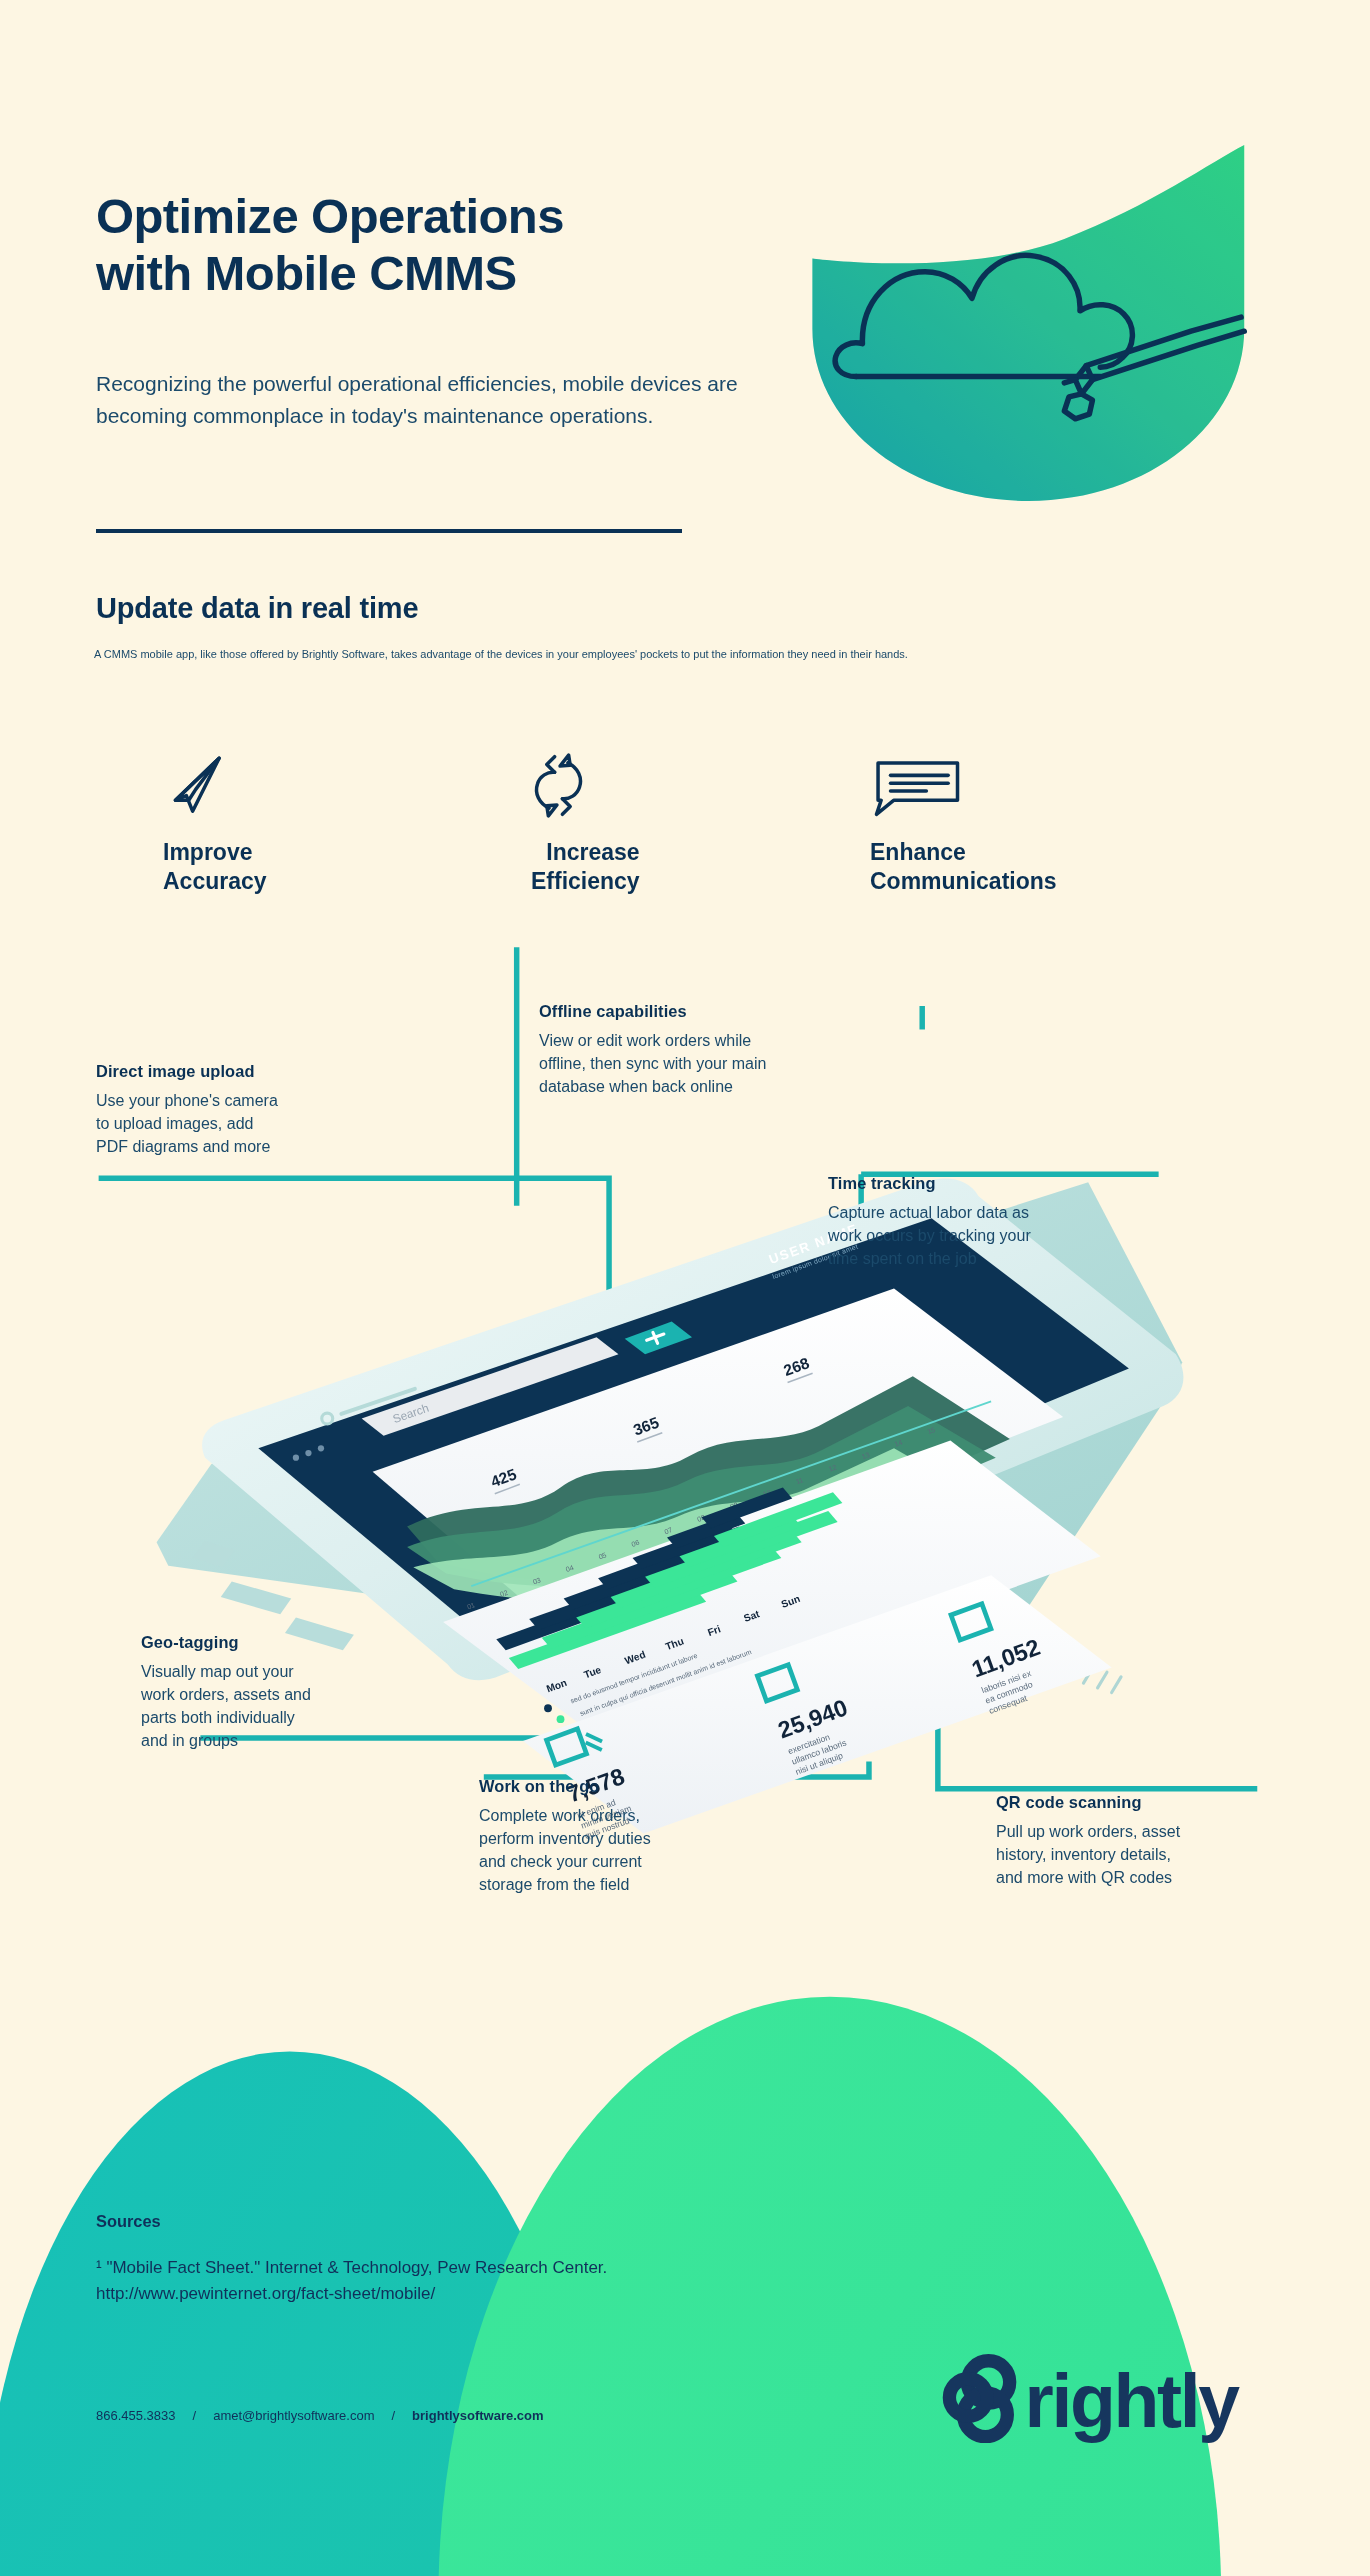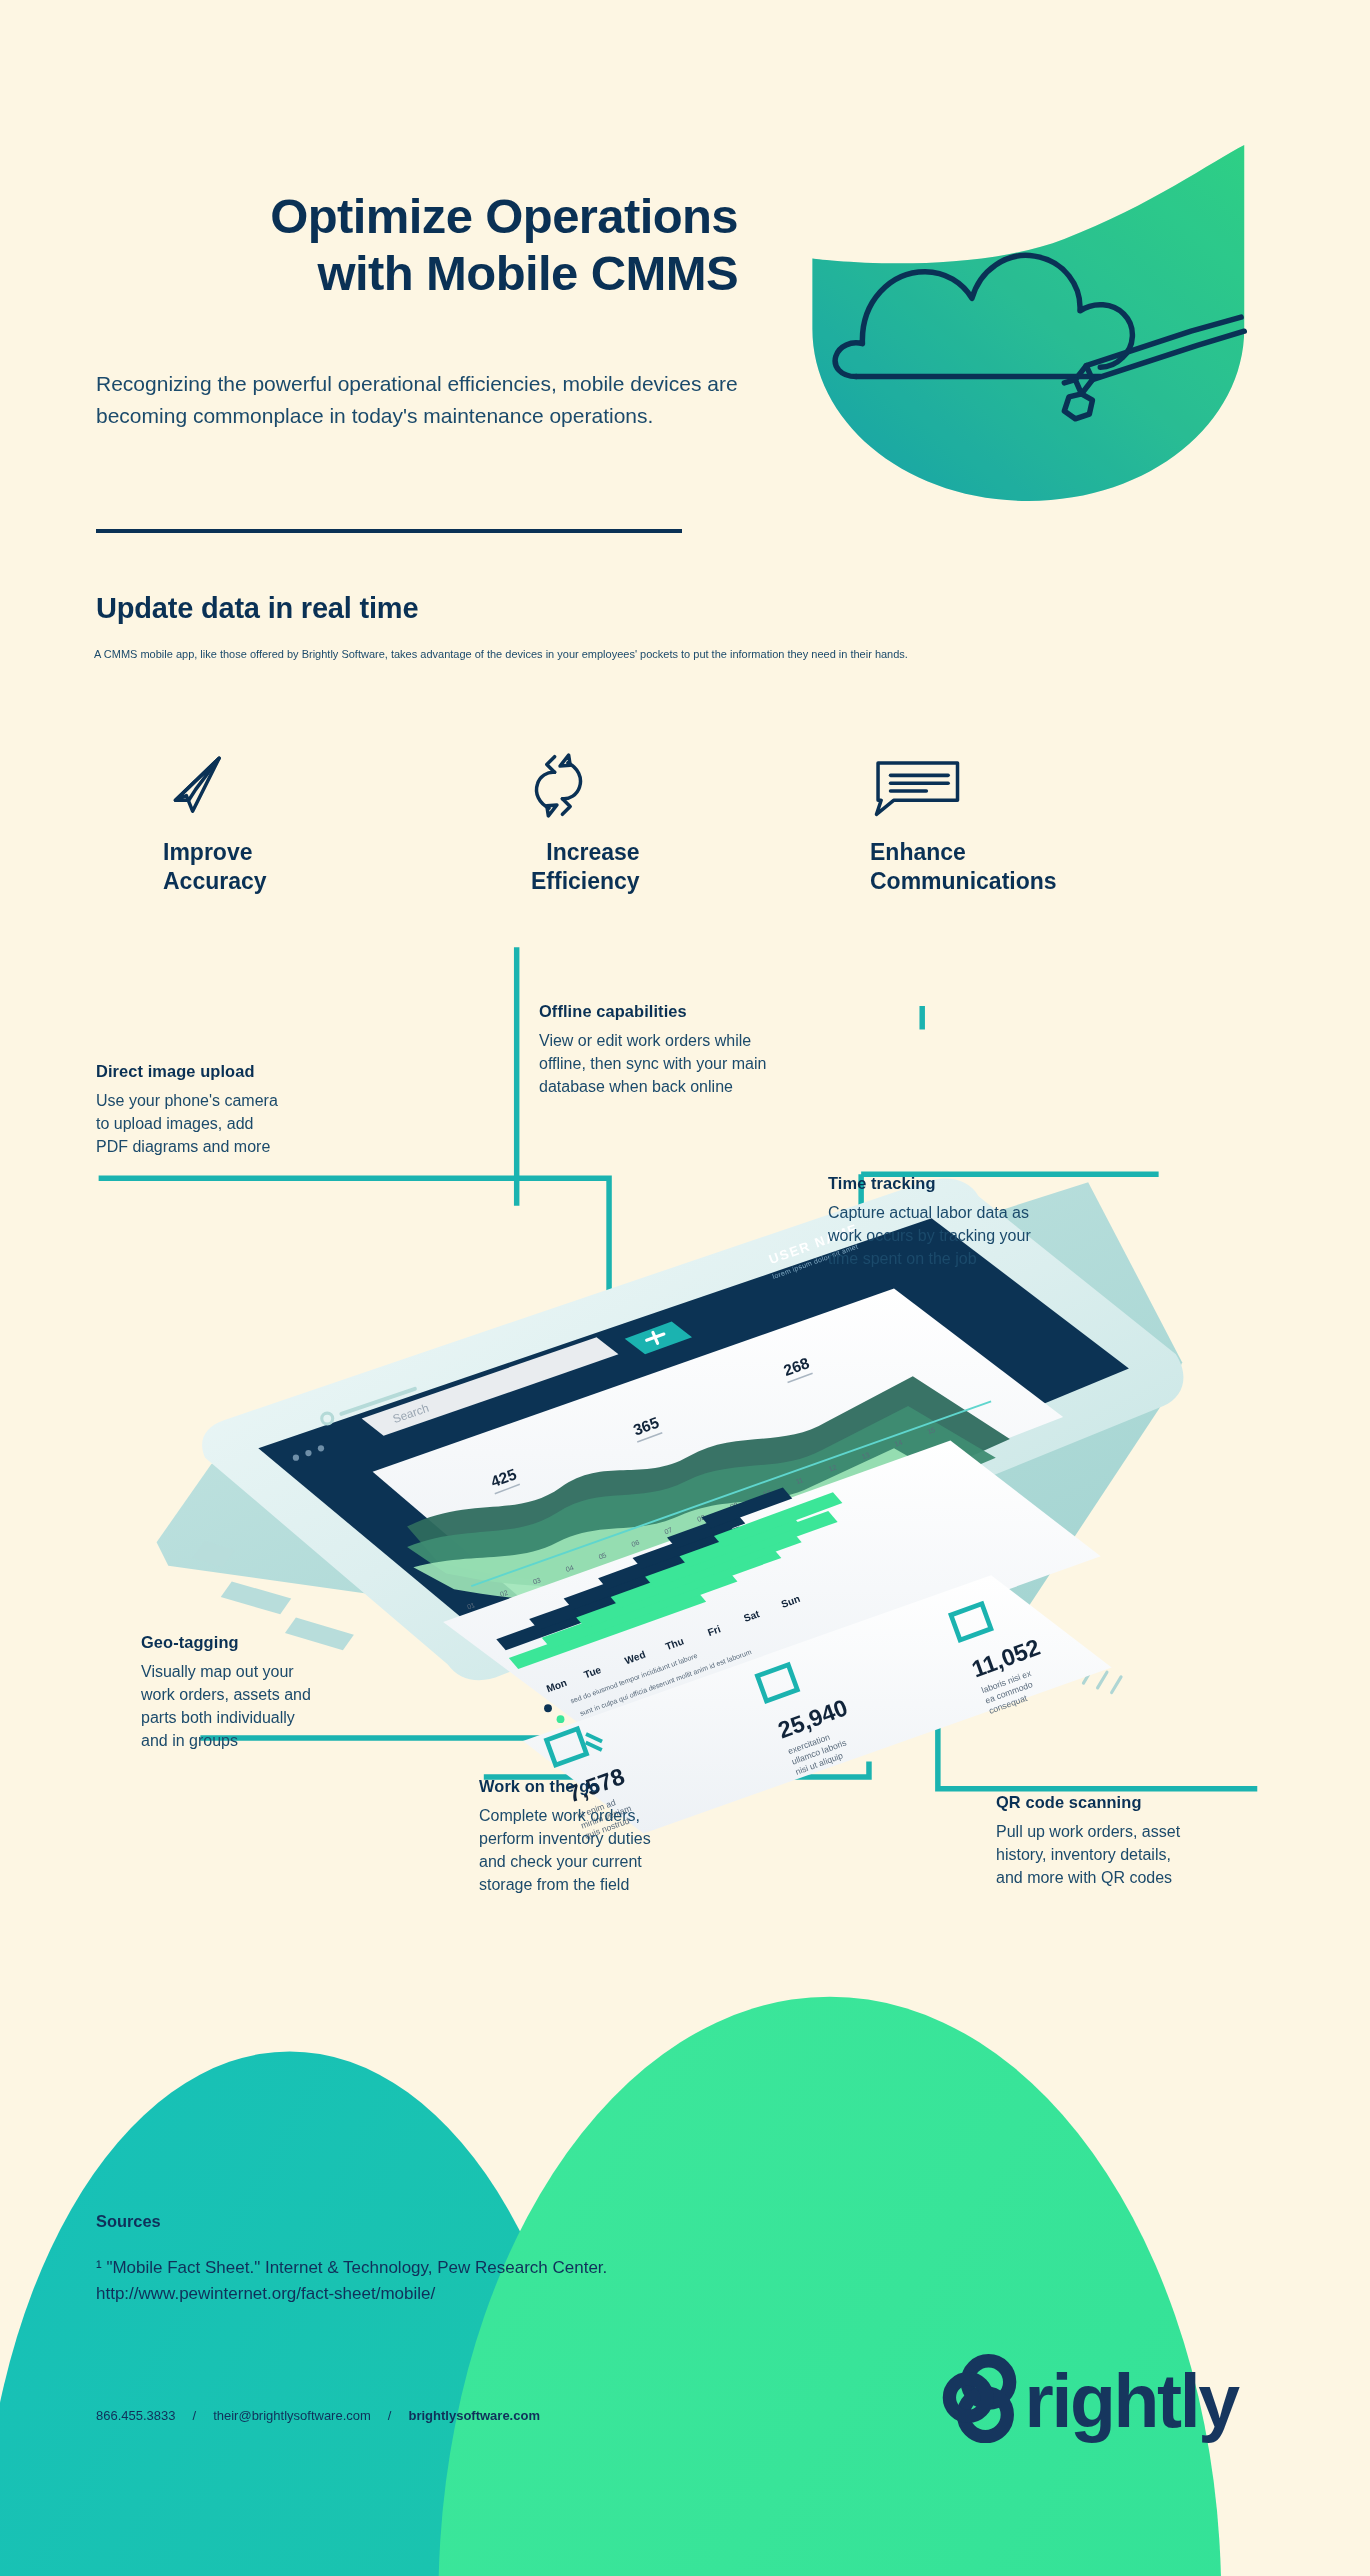--- a/index.html
+++ b/index.html
@@ -13,21 +13,21 @@
 
   
   .hero-art { position:absolute; left:806px; top:145px; width:454px; height:356px; }
   .hero-art svg { width:100%; height:100%; display:block; }
 
   .h1 {
     position:absolute; left:96px; top:188px; width:642px;
     font-size:49px; line-height:1.16; font-weight:700; color:#0A3155;
     letter-spacing:-0.6px;
   }
-  .h1 span { display:block;text-align:right; }
+  .h1 span { display:block; }
 
   .hero-sub {
     position:absolute; left:96px; top:368px; width:689px;
     font-size:21px; line-height:1.54; color:#1B4A6B; font-weight:400;
   }
 
   .divider {
     position:absolute; left:96px; top:529px; width:586px; height:3.9px;
     background:#0A3155;
   }
@@ -461,21 +461,21 @@
     </svg>
   </div>
 
   <div class="sources-h">Sources</div>
   <div class="sources-b">¹ "Mobile Fact Sheet." Internet &amp; Technology, Pew Research Center.
 http://www.pewinternet.org/fact-sheet/mobile/</div>
 
   <div class="contact">
     <span>866.455.3833</span>
     <span class="sep">/</span>
-    <span>their@brightlysoftware.com</span>
+    <span>amet@brightlysoftware.com</span>
     <span class="sep">/</span>
     <span class="bold">brightlysoftware.com</span>
   </div>
 
   <div class="logo">
     <svg viewBox="0 0 410 120" xmlns="http://www.w3.org/2000/svg">
 
       <g fill="none" stroke="#16365E" stroke-width="17">
         <circle cx="62" cy="42" r="27"></circle>
         <circle cx="58" cy="84" r="28"></circle>

